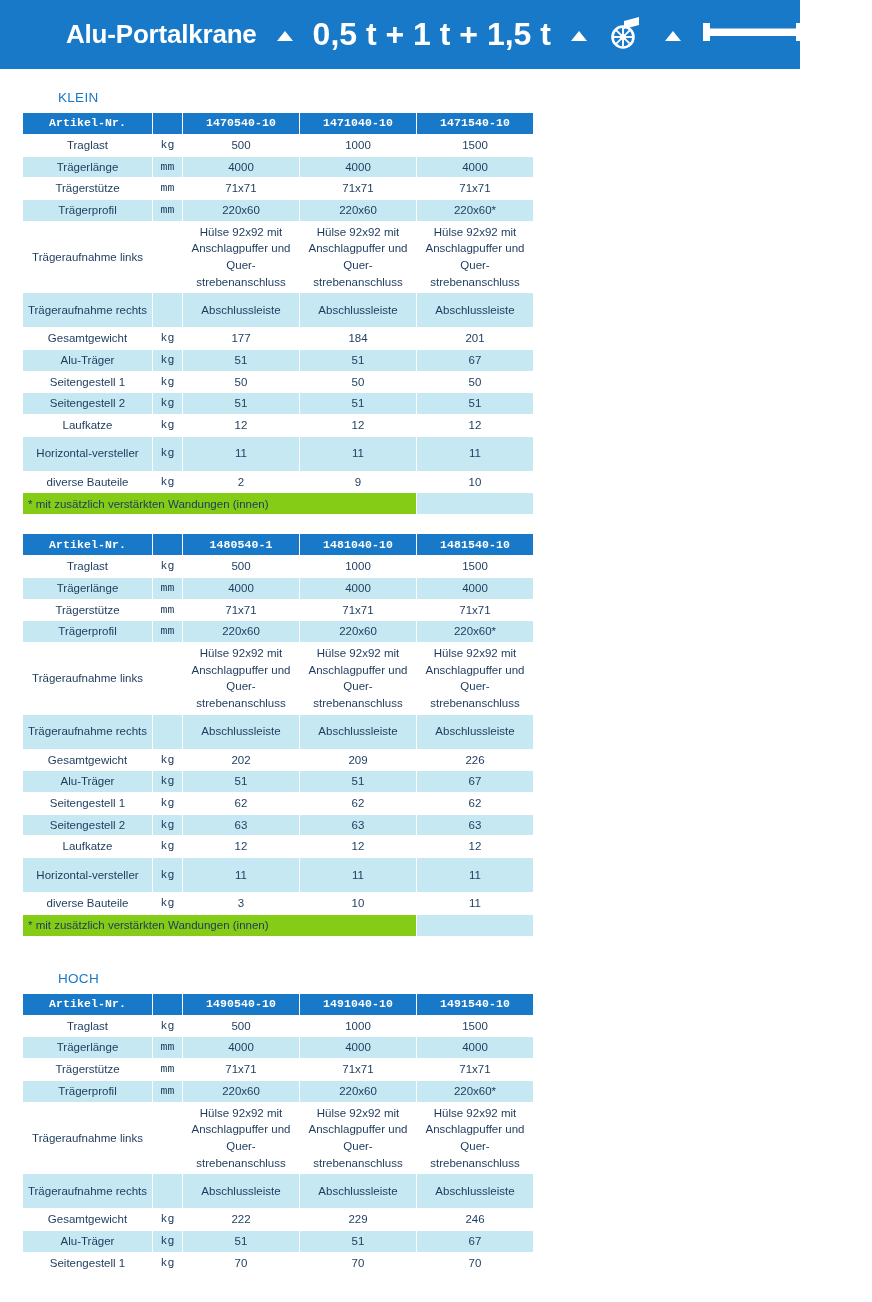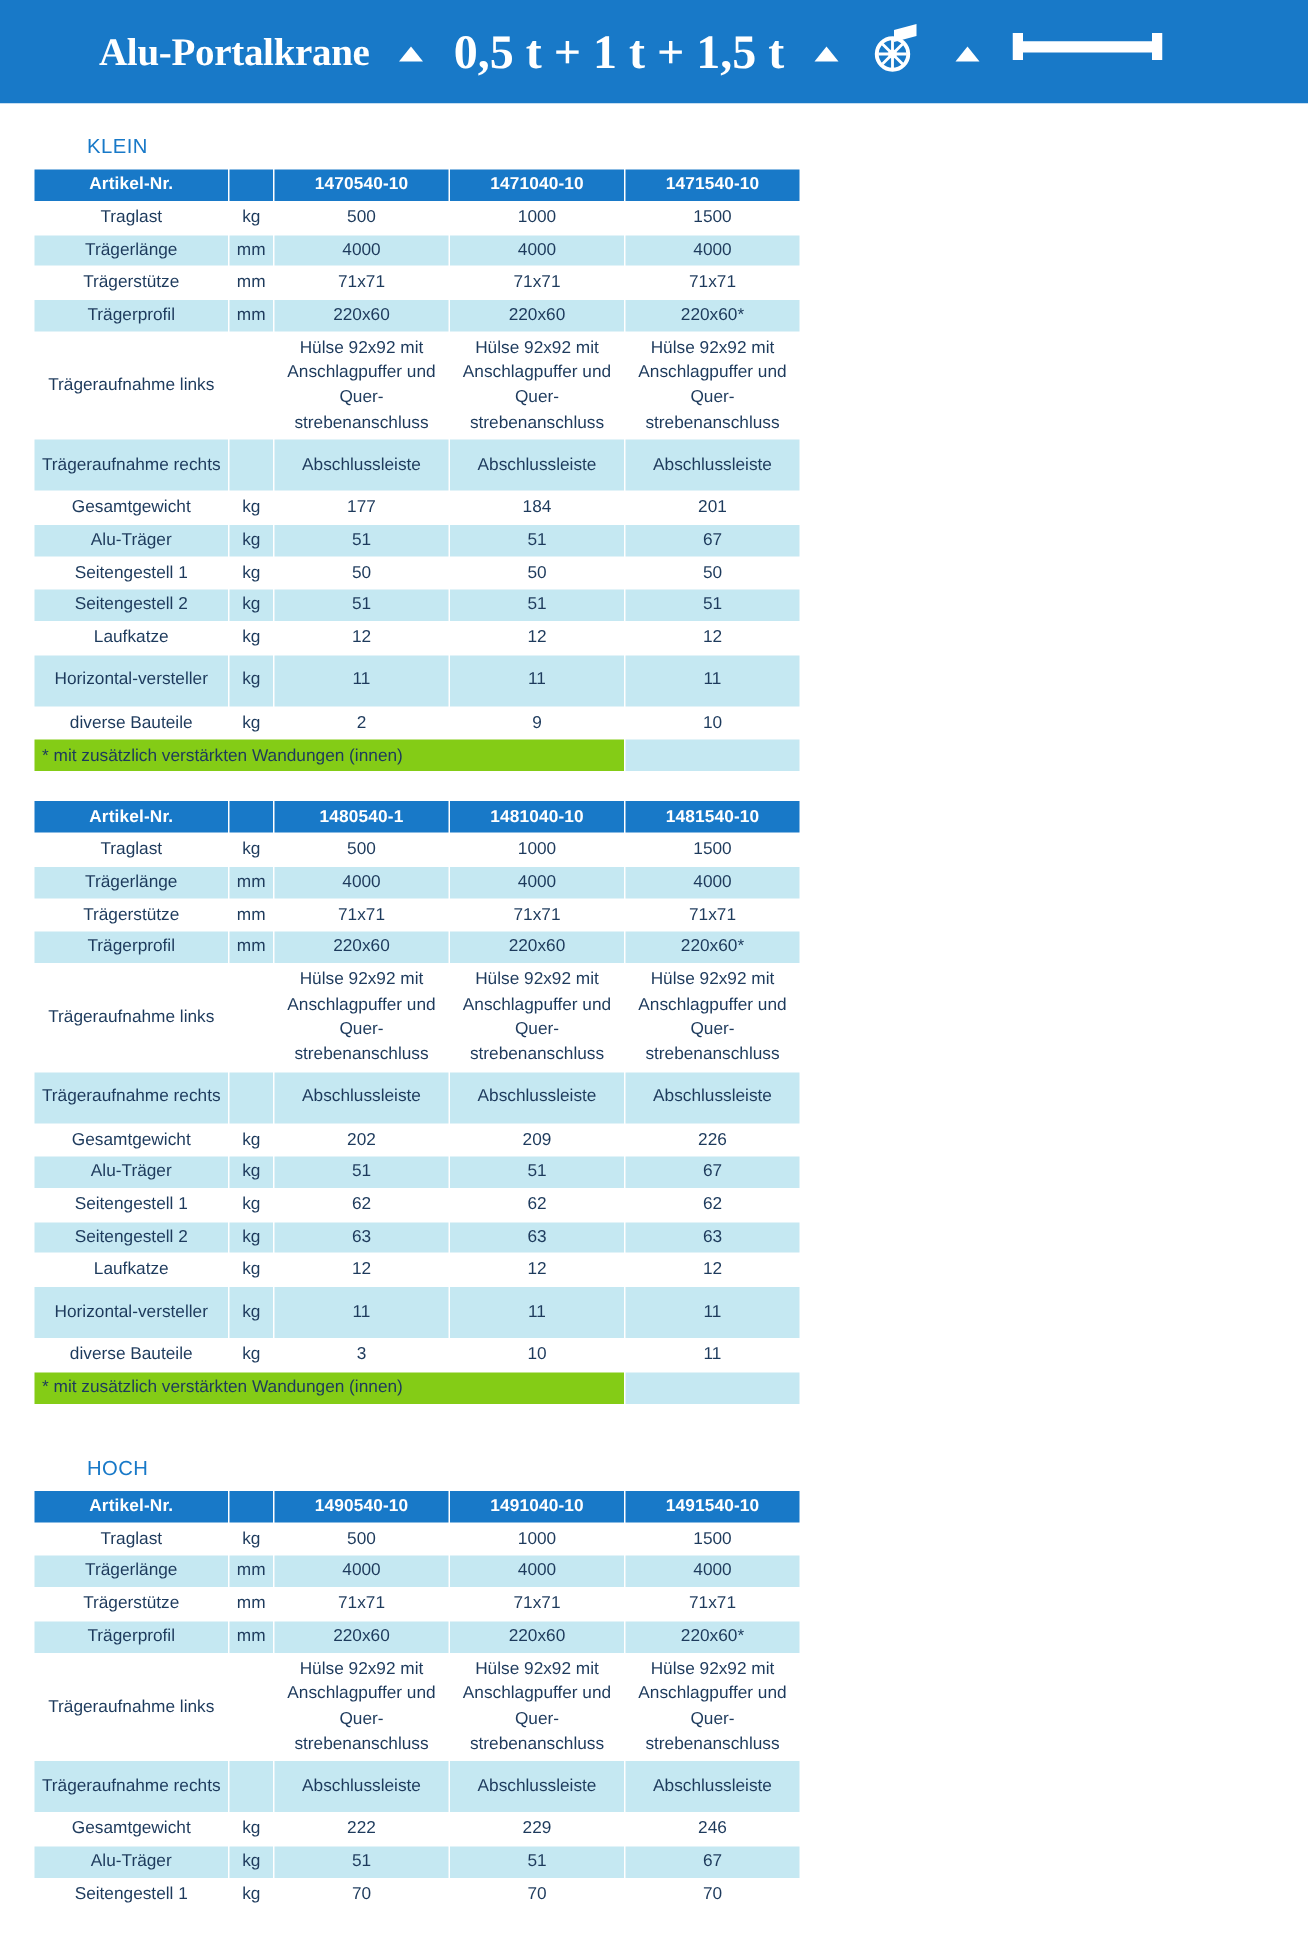--- a/index.html
+++ b/index.html
@@ -11,28 +11,27 @@
     width: 872px;
     height: 1302px;
     font-family: "Liberation Sans", sans-serif;
     color: #1d3a5c;
     overflow: hidden;
     position: relative;
   }
 
   
   .banner {
-    width: 872px;
+    width: 800px;
     height: 69px;
     background: #1879c8;
     display: flex;
     align-items: center;
     padding-left: 66px;
     box-sizing: border-box;
-    font-family: Liberation Serif, serif;
   }
   .banner-title {
     color: #ffffff;
     font-size: 26px;
     font-weight: bold;
     letter-spacing: -0.2px;
     white-space: nowrap;
   }
   .banner-sep {
     width: 0; height: 0;
@@ -93,25 +92,26 @@
   col.c-unit  { width: 29px; }
   col.c-val   { width: 116px; }
 
   tr.hdr th {
     background: #1879c8;
     color: #ffffff;
     font-weight: bold;
     font-size: 11.5px;
     height: 17px;
     letter-spacing: 0.1px;
+    font-family: Liberation Mono, monospace;
   }
   tr.hdr th.blank { background: #1879c8; }
 
   td.lbl { color: #1d3a5c; }
-  td.unit { color: #1d3a5c; }
+  td.unit { color: #1d3a5c; font-family: Liberation Mono, monospace; }
   td.val { color: #1d3a5c; }
 
   tr.alt td { background: #c5e8f2; }
   tr.plain td { background: #ffffff; }
 
   td.tall { height: 55px; margin-top: 16px; }
   td.tall2 { height: 30px; }
 
   tr.foot td {
     background: #84cc16;

